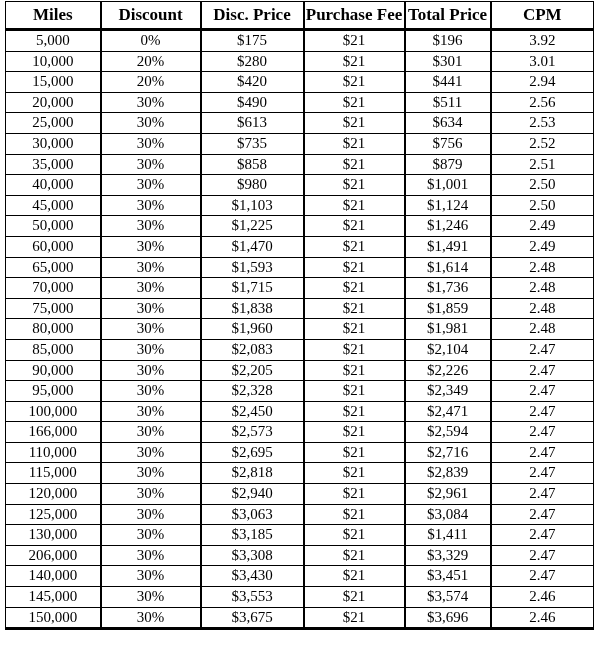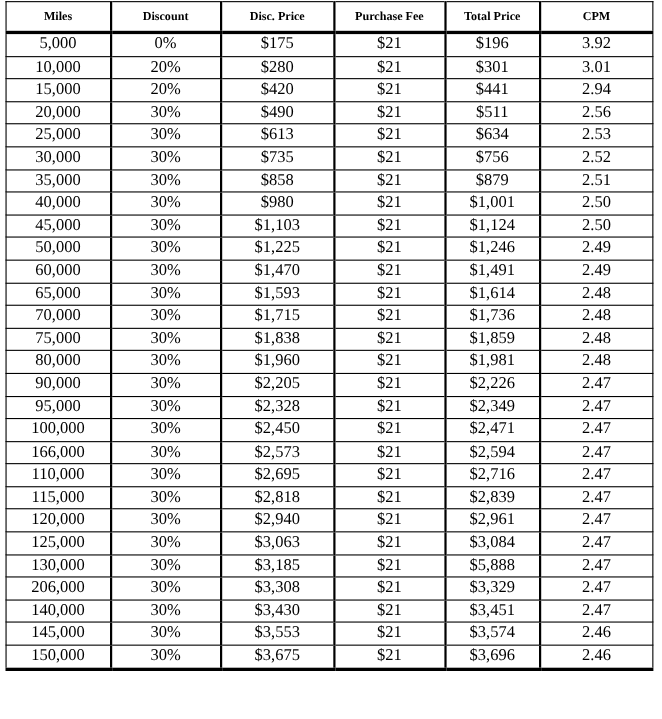--- a/index.html
+++ b/index.html
@@ -36,21 +36,21 @@
     border-left: 1px solid #000000;
     border-right: 1px solid #000000;
     padding: 0;
     white-space: nowrap;
   }
 
   
   #pricing-table thead th {
     height: 26px;
     line-height: 26px;
-    font-size: 11px;
+    font-size: 17px;
     font-weight: bold;
     border-left: 2px solid #000000;
     border-right: 2px solid #000000;
     border-bottom: 3px solid #000000;
     border-top: 1px solid #000000;
   }
   #pricing-table thead th:first-child { border-left: 1px solid #000000; }
   #pricing-table thead th:last-child  { border-right: 1px solid #000000; }
 
   
@@ -206,20 +206,28 @@
       </tr>
       <tr>
         <td>80,000</td>
         <td>30%</td>
         <td>$1,960</td>
         <td>$21</td>
         <td>$1,981</td>
         <td>2.48</td>
       </tr>
       <tr>
+        <td>85,000</td>
+        <td>30%</td>
+        <td>$2,083</td>
+        <td>$21</td>
+        <td>$2,104</td>
+        <td>2.47</td>
+      </tr>
+      <tr>
         <td>90,000</td>
         <td>30%</td>
         <td>$2,205</td>
         <td>$21</td>
         <td>$2,226</td>
         <td>2.47</td>
       </tr>
       <tr>
         <td>95,000</td>
         <td>30%</td>
@@ -274,21 +282,21 @@
         <td>$3,063</td>
         <td>$21</td>
         <td>$3,084</td>
         <td>2.47</td>
       </tr>
       <tr>
         <td>130,000</td>
         <td>30%</td>
         <td>$3,185</td>
         <td>$21</td>
-        <td>$5,888</td>
+        <td>$1,411</td>
         <td>2.47</td>
       </tr>
       <tr>
         <td>206,000</td>
         <td>30%</td>
         <td>$3,308</td>
         <td>$21</td>
         <td>$3,329</td>
         <td>2.47</td>
       </tr>

